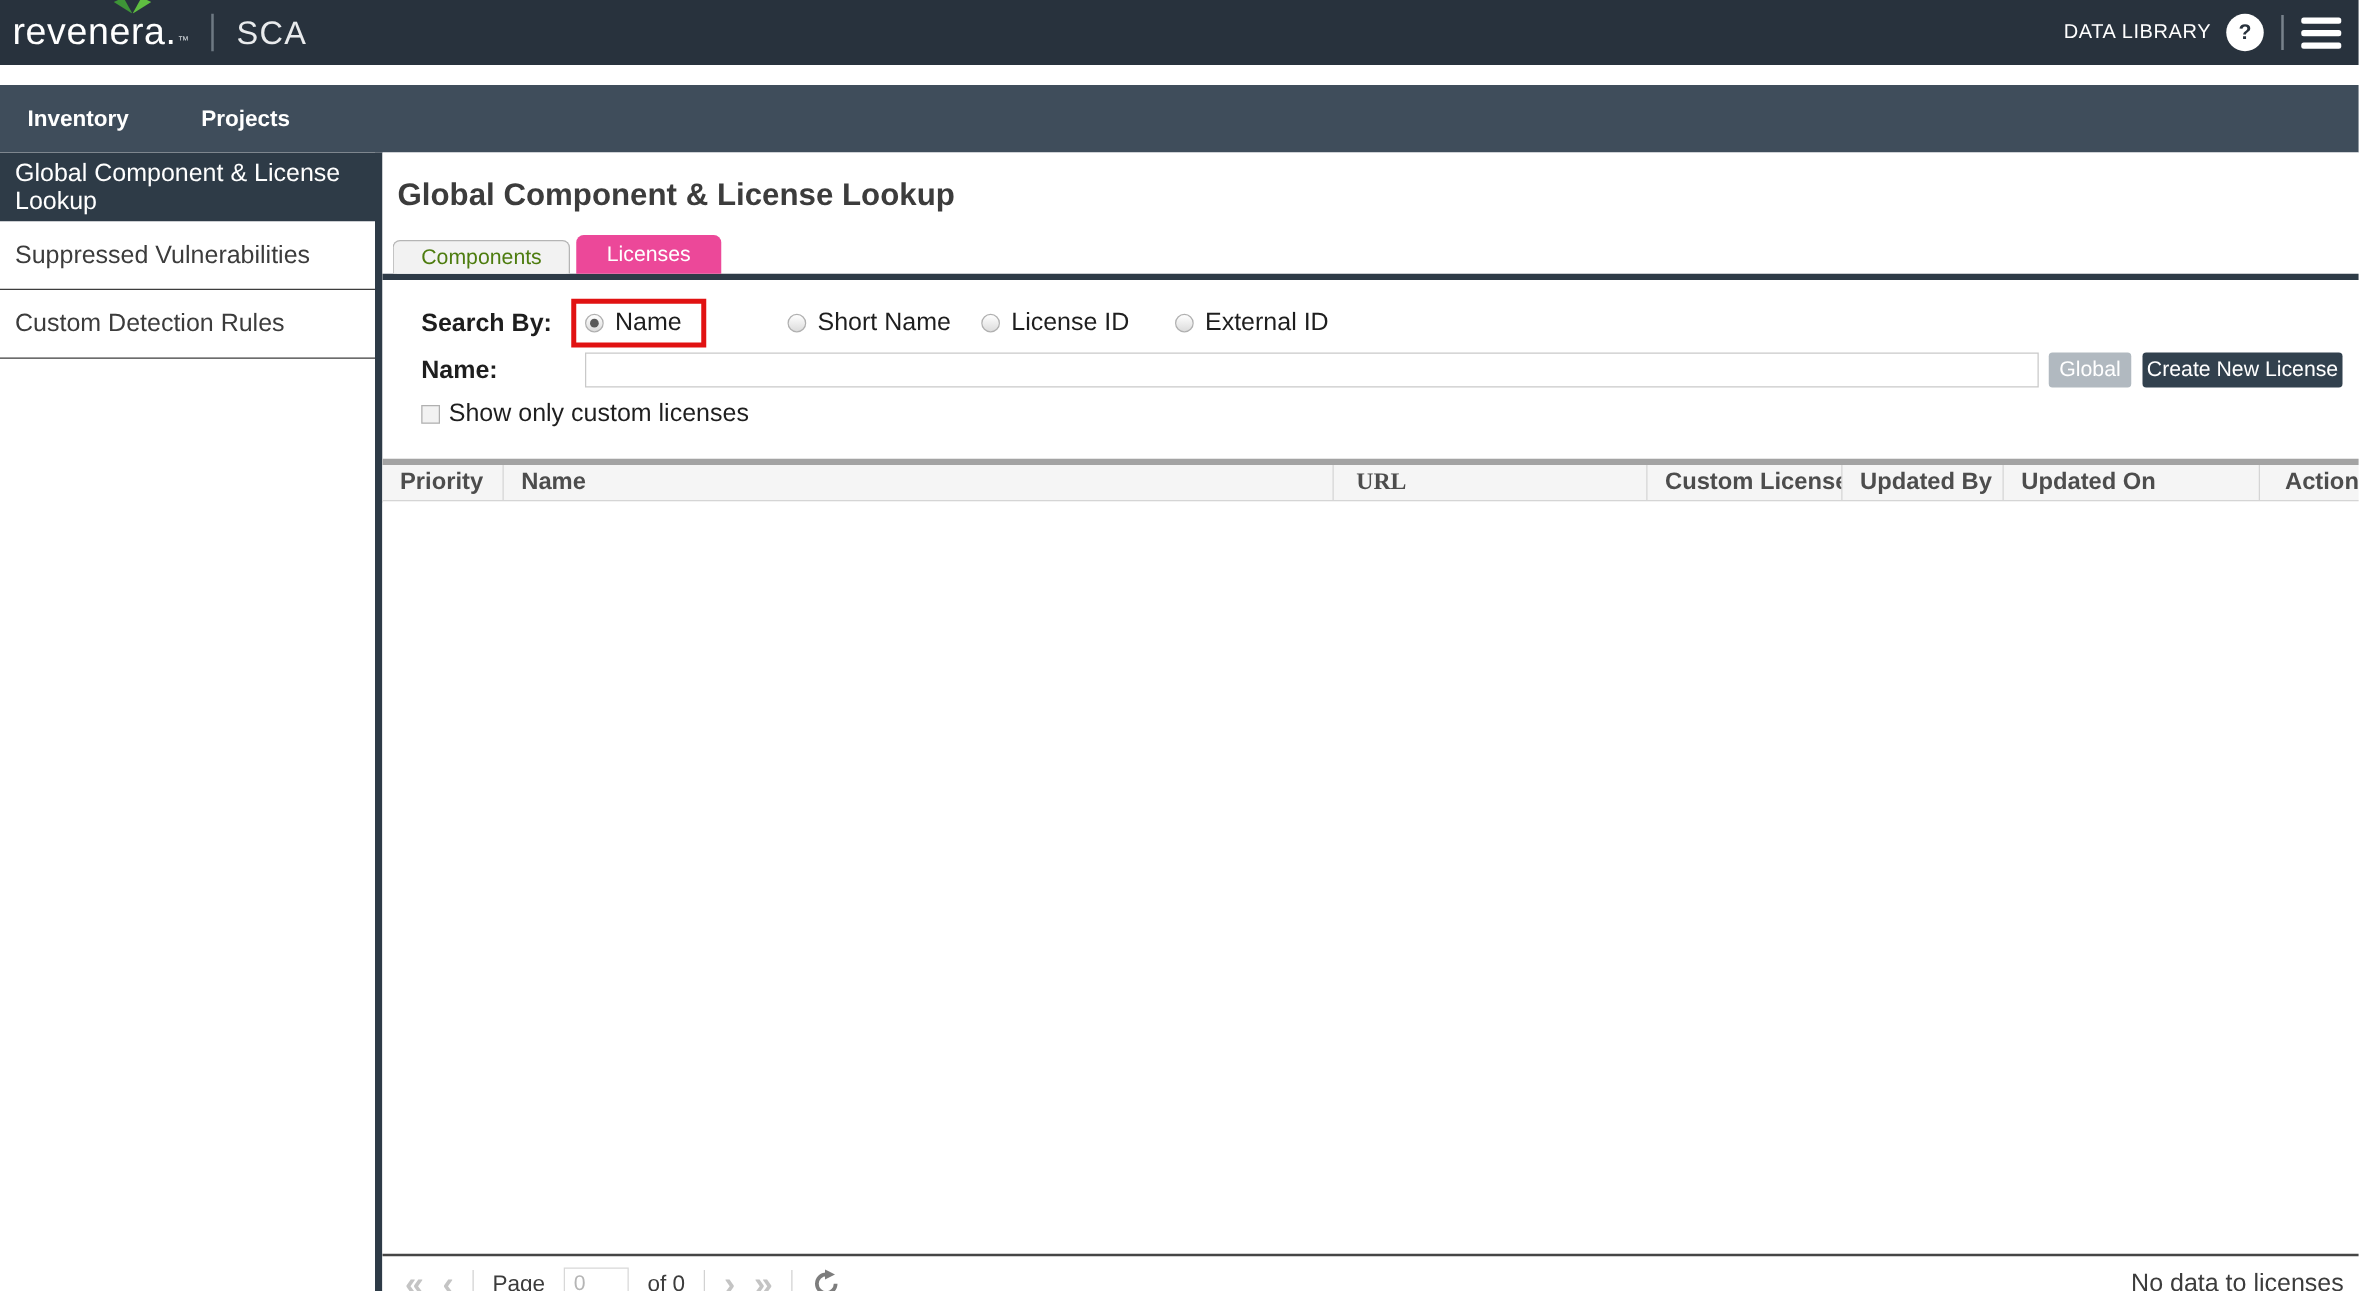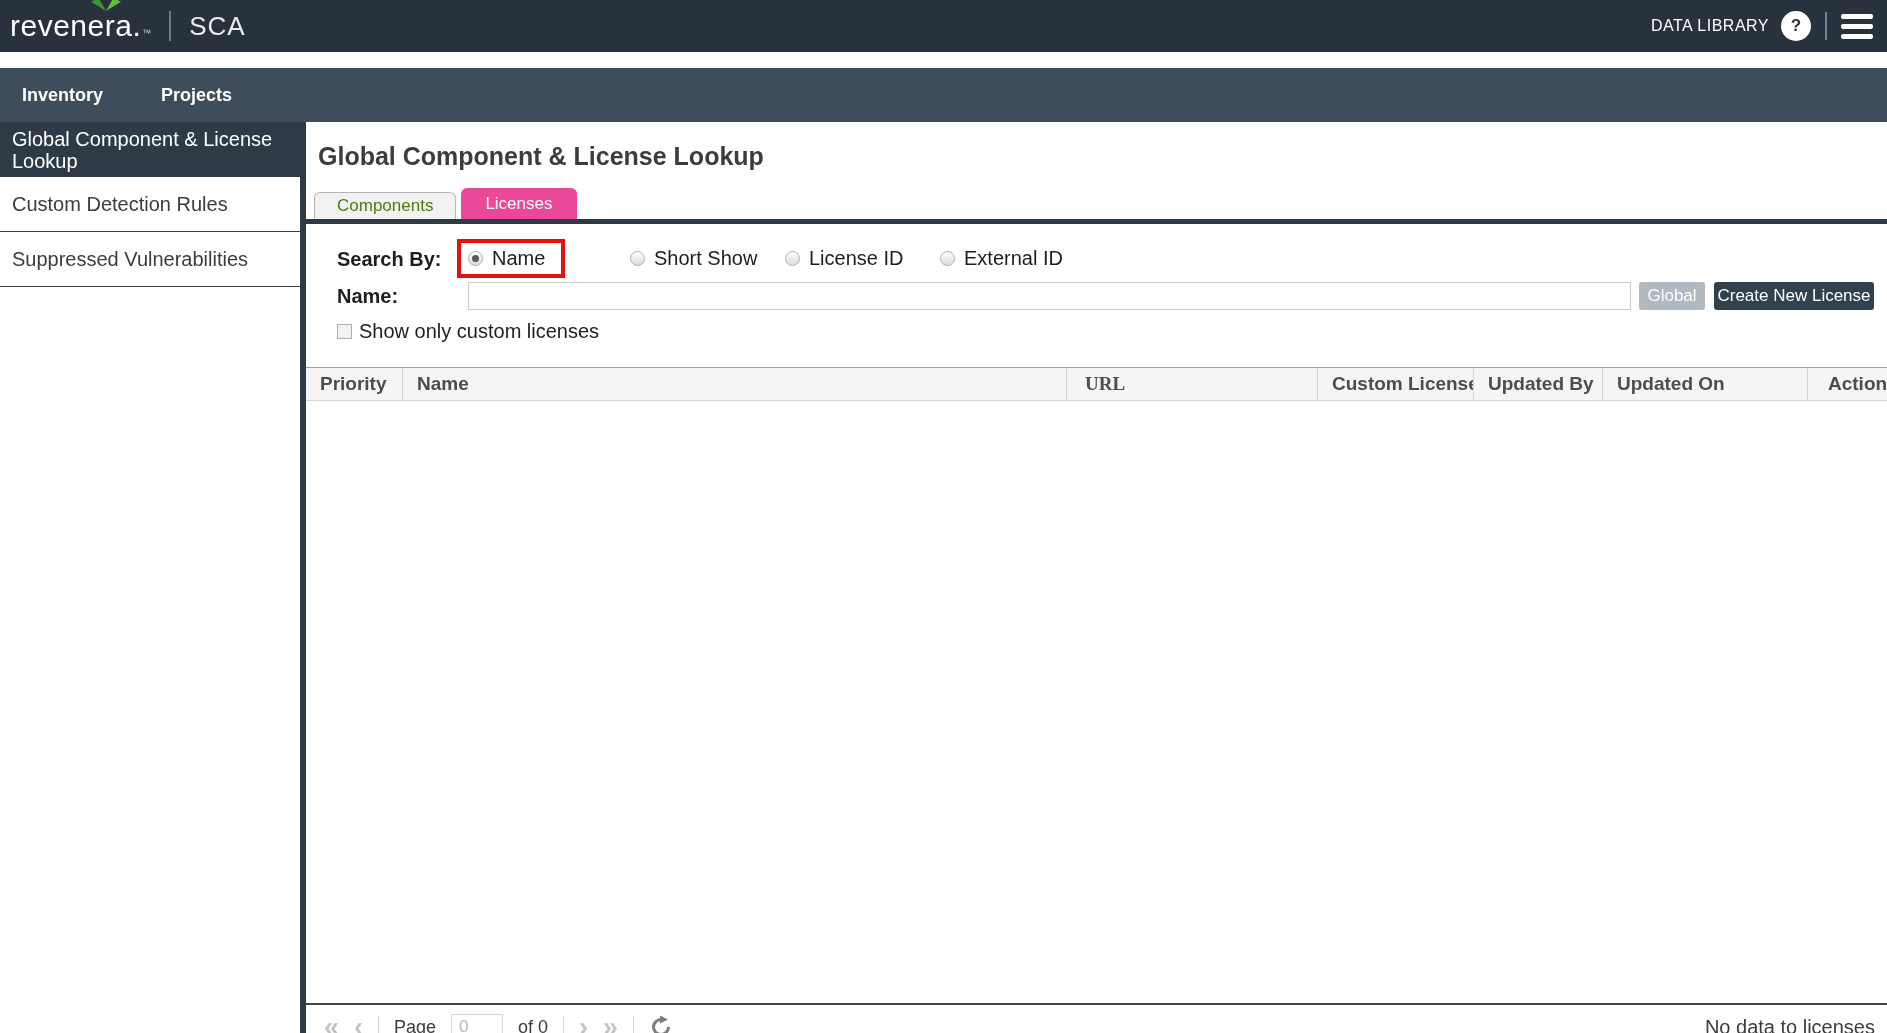--- a/index.html
+++ b/index.html
@@ -58,21 +58,21 @@
   .name-input { position:absolute; left:162px; top:0; width:1163px; height:28px; border:1px solid #c9c9c9; font-size:18px; padding:0 8px; color:#333; outline:none; }
   .btn { position:absolute; top:0; height:28px; border:none; border-radius:3px; color:#ffffff; font-size:17px; font-family:"Liberation Sans", sans-serif; cursor:pointer; }
   .btn-search { left:1333px; width:66px; background:#b1b9c0; }
   .btn-create { left:1408px; width:160px; background:#32414e; }
 
   .row-check { position:absolute; top:199px; left:0; height:20px; width:100%; display:flex; align-items:center; }
   .checkbox { position:absolute; left:31px; width:15px; height:15px; border:1px solid #b0b0b0; background:#f2f2f2; cursor:pointer; }
   .check-label { position:absolute; left:53px; font-size:20px; color:#1e1e1e; }
 
   
-  .grid-header { position:absolute; top:245px; left:0; width:100%; height:34px; background:#f5f5f5; border-top:1px solid #a3a3a3; border-bottom:1px solid #d5d5d5; display:flex; }
+  .grid-header { position:absolute; top:245px; left:0; width:100%; height:34px; background:#f5f5f5; border-top:5px solid #a3a3a3; border-bottom:1px solid #d5d5d5; display:flex; }
   .gh-cell { height:100%; display:flex; align-items:center; padding-left:14px; font-size:19px; font-weight:bold; color:#4d4d4d; border-right:1px solid #d5d5d5; white-space:nowrap; overflow:hidden; cursor:pointer; }
   .gh-cell:last-child { border-right:none; }
   .c-priority{ width:97px; } .c-name{ width:664px; } .c-url{ width:251px; padding-left:18px;font-family:Liberation Serif, serif; }
   .c-custom{ width:156px; } .c-updby{ width:129px; } .c-updon{ width:205px; } .c-actions{ flex:1; padding-left:20px; }
 
   .grid-body { position:absolute; top:280px; left:0; right:0; bottom:46px; background:#ffffff; }
 
   
   .paging-bar { position:absolute; bottom:0; left:0; width:100%; height:46px; border-top:2px solid #454545; background:#ffffff; display:flex; align-items:center; justify-content:space-between; padding:0 10px 0 18px; }
   .paging-left { display:flex; align-items:center; gap:15px; }
@@ -113,22 +113,22 @@
 
 <div class="main-nav">
   <span class="nav-item">Inventory</span>
   <span class="nav-item">Projects</span>
 </div>
 
 <div class="layout">
 
   <div class="sidebar">
     <div class="side-item active">Global Component &amp; License Lookup</div>
+    <div class="side-item">Suppressed Vulnerabilities</div>
     <div class="side-item">Custom Detection Rules</div>
-    <div class="side-item">Suppressed Vulnerabilities</div>
   </div>
 
   <div class="content-border"></div>
 
   <div class="main">
 
     <div class="page-title">Global Component &amp; License Lookup</div>
 
     <div class="tabs-row">
       <div class="tab inactive">Components</div>
@@ -136,21 +136,21 @@
     </div>
 
     <div class="row-searchby">
       <span class="form-label lbl-searchby">Search By:</span>
       <div class="hl-red">
         <span class="radio selected"></span>
         <span class="radio-label">Name</span>
       </div>
       <div class="radio-grp" style="left:324px;">
         <span class="radio"></span>
-        <span class="radio-label">Short Show</span>
+        <span class="radio-label">Short Name</span>
       </div>
       <div class="radio-grp" style="left:479px;">
         <span class="radio"></span>
         <span class="radio-label">License ID</span>
       </div>
       <div class="radio-grp" style="left:634px;">
         <span class="radio"></span>
         <span class="radio-label">External ID</span>
       </div>
     </div>

